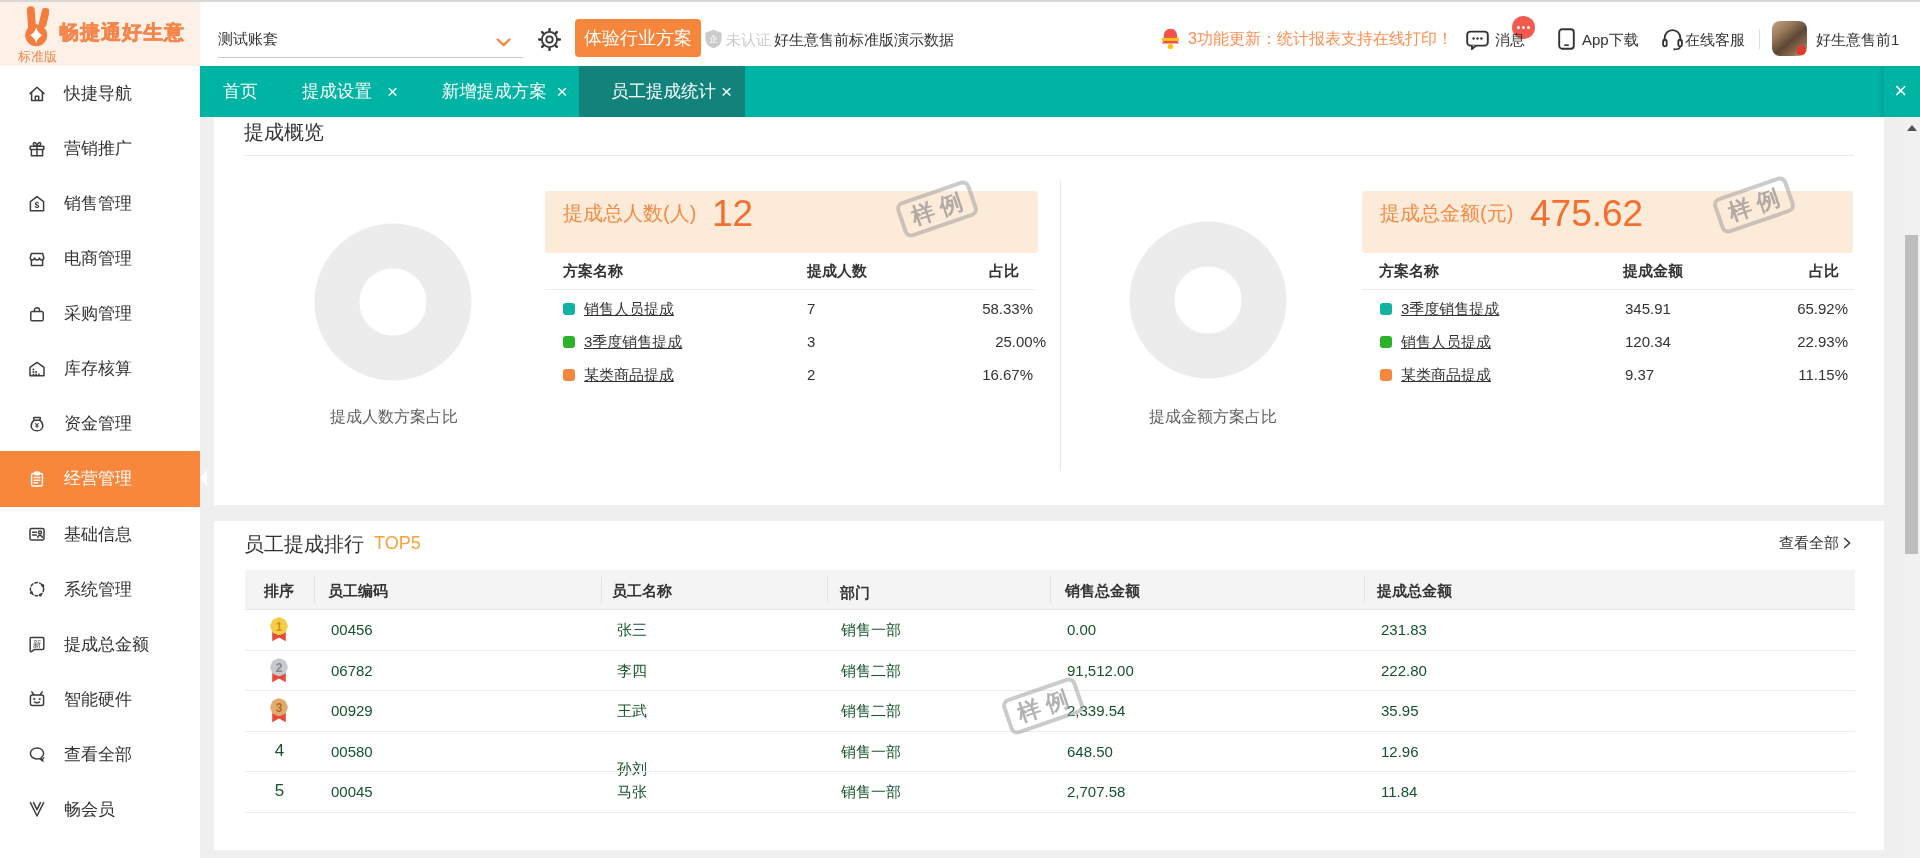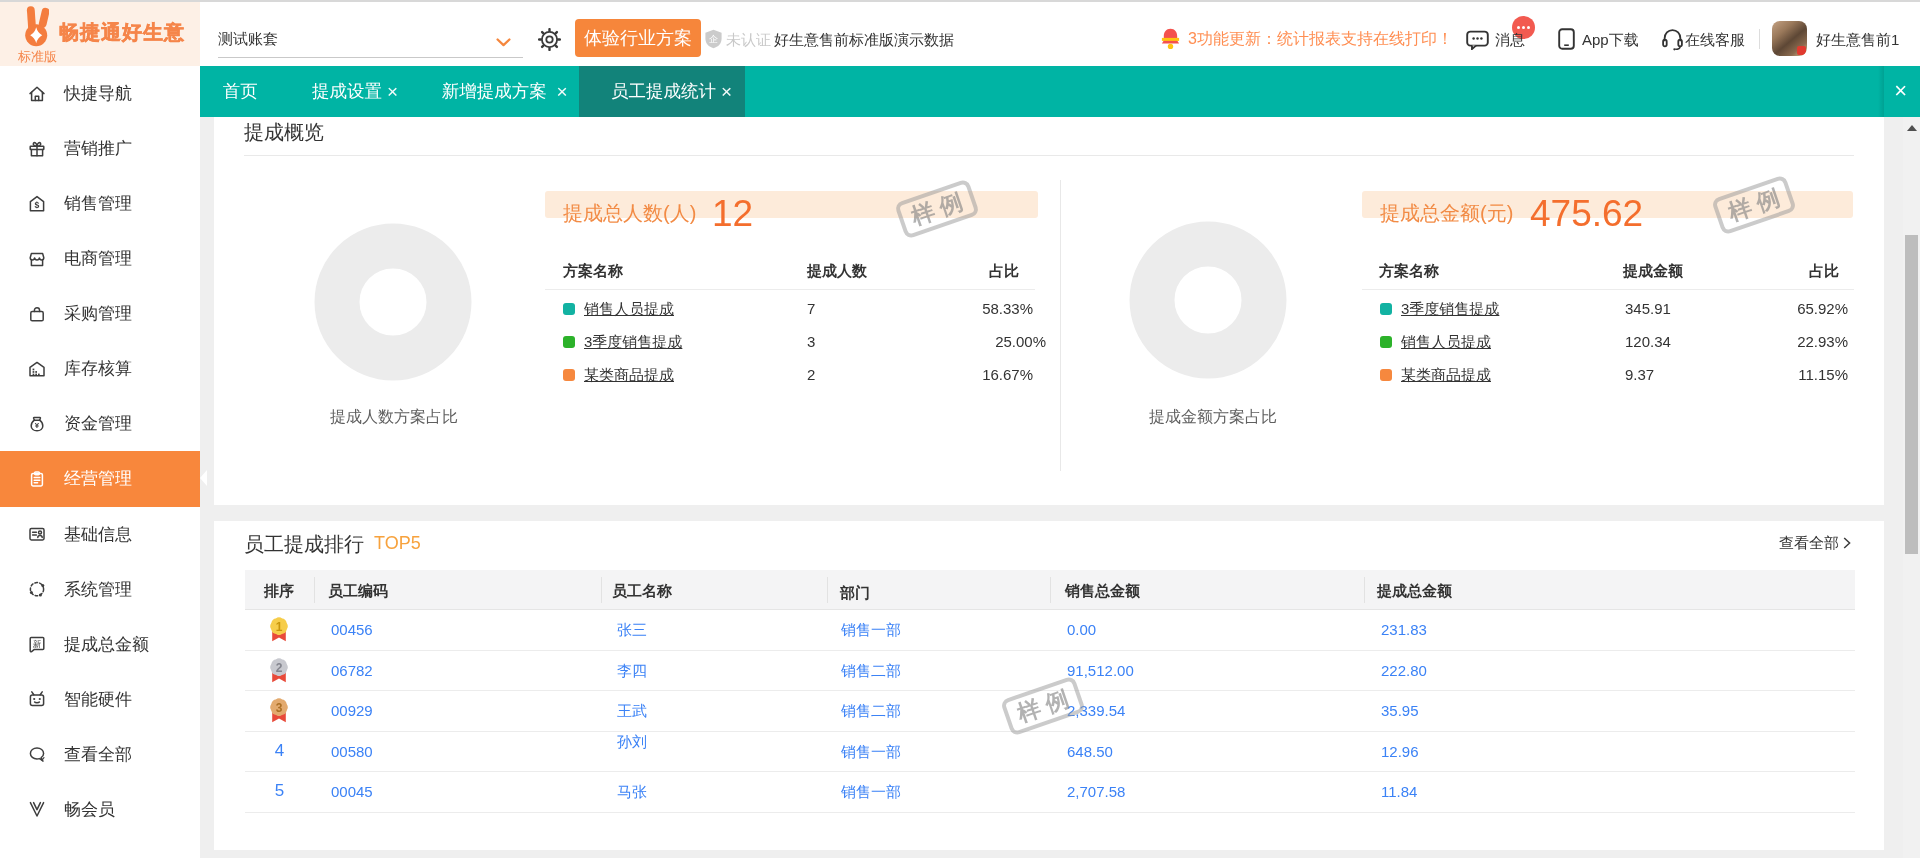--- a/index.html
+++ b/index.html
@@ -48,40 +48,40 @@
 #content{position:absolute;left:200px;top:117px;width:1703px;height:741px;background:#efefef}
 #vscroll{position:absolute;left:1903px;top:117px;width:17px;height:741px;background:#f1f1f1}
 #vscroll .arr{position:absolute;left:3.5px;top:8px;width:0;height:0;border:5px solid transparent;border-bottom:6px solid #505050;border-top:none}
 #vscroll .thumb{position:absolute;left:2px;top:118px;width:13px;height:319px;background:#bdbdbd}
 .card{position:absolute;background:#fff}
 #card1{left:14px;top:0;width:1670px;height:387.5px}
 #card2{left:14px;top:403.5px;width:1670px;height:329.5px}
 .ctitle{position:absolute;left:30px;top:2px;font-size:20px;color:#333;white-space:nowrap}
 #c1line{position:absolute;left:30px;top:37.8px;width:1610px;height:1px;background:#e9e9e9}
 .dlabel{position:absolute;top:290px;font-size:16px;color:#5f5f5f;white-space:nowrap}
-.obox{position:absolute;top:74px;height:27px;background:#fdebda;border-radius:3px}
+.obox{position:absolute;top:74px;height:62px;background:#fdebda;border-radius:3px}
 .obox .ol{position:absolute;left:18px;top:0;line-height:45px;font-size:20px;color:#f28b45;white-space:nowrap}
 .obox .on{position:absolute;top:-1px;line-height:47px;font-size:37px;color:#f46e2d}
 .stamp{width:78px;height:38px;border:4px solid rgba(151,151,151,.5);border-radius:8px;transform:rotate(-19deg);
  color:rgba(130,130,130,.62);font-size:23px;font-weight:bold;text-align:center;line-height:30px;white-space:nowrap}
 .mhead{font-size:15px;font-weight:bold;color:#333;line-height:18px;white-space:nowrap}
 .hline{height:1px;background:#ececec}
 .sq{width:12px;height:12px;border-radius:3px}
 .mlabel{font-size:15px;color:#333;line-height:20px;text-decoration:underline;white-space:nowrap}
 .mval{font-size:15px;color:#333;line-height:20px}
 .mpct{font-size:15px;color:#333;line-height:20px;text-align:right}
 #vdiv{position:absolute;left:846px;top:63px;width:1px;height:291px;background:#e8e8e8}
 #top5{position:absolute;left:160px;top:12px;font-size:18px;color:#f7a23d}
 #viewall{position:absolute;left:1565px;top:13px;font-size:15px;color:#333;line-height:18px}
 #viewall svg{margin-left:4px;vertical-align:-1px}
 .thbg{background:#f4f4f5}
 .vsep{width:1px;background:#e2e2e2}
 .th{font-size:15px;font-weight:bold;color:#333;line-height:18px;white-space:nowrap}
 .hline2{height:1px;background:#e5e5e5}
-.td{font-size:15px;color:#3b82f6;line-height:20px;white-space:nowrap}
+.td{font-size:15px;color:#14532d;line-height:20px;white-space:nowrap}
 .rline{height:1px;background:#ececec}
 
 </style></head><body>
 <div id="topline"></div>
 <div id="topbar">
 <div id="logoarea">
       <span class="lg"><svg width="24" height="41" viewBox="0 0 24 41">
           <g fill="#f47d3e">
             <rect x="2.6" y="0.2" width="7.8" height="28" rx="3.9" transform="rotate(-4 6.5 14)"></rect>
             <rect x="13.8" y="1.6" width="7.8" height="20" rx="3.9" transform="rotate(13 17.7 18)"></rect>
@@ -279,21 +279,21 @@
         <path d="M3.4 3.6 L10 17 L16.6 3.6"></path>
         <path d="M6.6 3.6 L10 10.6 L13.4 3.6"></path>
       </svg>
       <span>畅会员</span>
     </div>
   </div>
 <div id="notch"></div>
 <div id="tabbar">
     <div class="ab tabact" style="left:379px;top:0;width:166px;height:51px"></div>
     <div class="ab tabtx" style="left:22.7px">首页</div>
-    <div class="ab tabtx" style="left:112px">提成设置</div>
+    <div class="ab tabtx" style="left:102px">提成设置</div>
     <div class="ab tabx" style="left:187px">×</div>
     <div class="ab tabtx" style="left:241.7px">新增提成方案</div>
     <div class="ab tabx" style="left:356.6px">×</div>
     <div class="ab tabtx" style="left:411px">员工提成统计</div>
     <div class="ab tabx" style="left:521px">×</div>
     <div class="ab closex">×</div>
     <div class="ab" style="left:1678px;top:0;width:6px;height:51px;background:linear-gradient(to right,rgba(0,0,0,0),rgba(0,0,0,.10))"></div>
   </div>
 <div id="content">
 <div class="card" id="card1">
@@ -401,21 +401,21 @@
           <text x="11" y="14.6" font-size="12" font-weight="bold" fill="#aa6e24" text-anchor="middle" font-family="Liberation Sans,sans-serif">3</text>
         </svg></div>
 <div class="ab td" style="left:117px;top:180.6px">00929</div>
 <div class="ab td" style="left:403px;top:180.6px">王武</div>
 <div class="ab td" style="left:627px;top:180.6px">销售二部</div>
 <div class="ab td" style="left:853px;top:180.6px">2,339.54</div>
 <div class="ab td" style="left:1167px;top:180.6px">35.95</div>
 <div class="ab rline" style="left:31px;top:210.3px;width:1610px"></div>
 <div class="ab td" style="left:50px;top:220.2px;width:31px;text-align:center;font-size:17px">4</div>
 <div class="ab td" style="left:117px;top:221.2px">00580</div>
-<div class="ab td" style="left:403px;top:211px">孙刘</div>
+<div class="ab td" style="left:403px;top:238px">孙刘</div>
 <div class="ab td" style="left:627px;top:221.2px">销售一部</div>
 <div class="ab td" style="left:853px;top:221.2px">648.50</div>
 <div class="ab td" style="left:1167px;top:221.2px">12.96</div>
 <div class="ab rline" style="left:31px;top:250.9px;width:1610px"></div>
 <div class="ab td" style="left:50px;top:260.8px;width:31px;text-align:center;font-size:17px">5</div>
 <div class="ab td" style="left:117px;top:261.8px">00045</div>
 <div class="ab td" style="left:403px;top:261.8px">马张</div>
 <div class="ab td" style="left:627px;top:261.8px">销售一部</div>
 <div class="ab td" style="left:853px;top:261.8px">2,707.58</div>
 <div class="ab td" style="left:1167px;top:261.8px">11.84</div>

